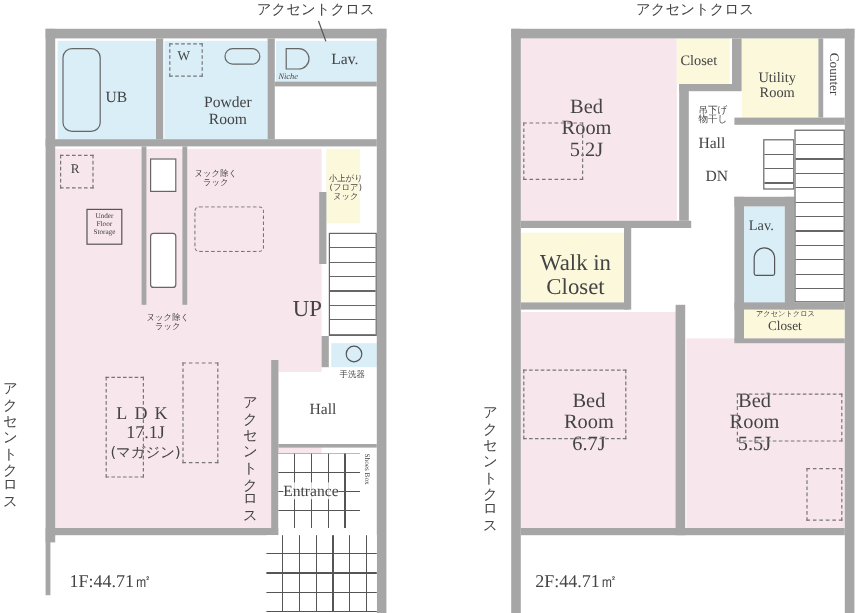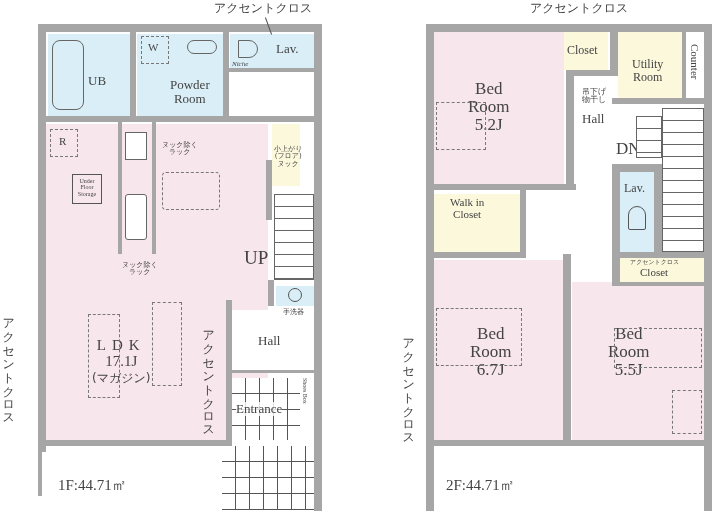--- a/index.html
+++ b/index.html
@@ -161,29 +161,29 @@
   <div class="lbl" style="left:632px;top:58px;font-size:12px;">
     <span>Utility</span><br>
     <span>Room</span>
   </div>
   <div class="lbl vtext" style="left:688px;top:44px;font-size:11px;text-orientation:mixed;">Counter</div>
   <div class="lbl jp" style="left:582px;top:88px;font-size:8px;">
     <span>吊下げ</span><br>
     <span>物干し</span>
   </div>
   <div class="lbl" style="left:582px;top:112px;font-size:13px;">Hall</div>
-  <div class="lbl" style="left:616px;top:140px;font-size:17px;">DN</div>
+  <div class="lbl" style="left:588px;top:140px;font-size:13px;">DN</div>
 
   <div class="stairs" style="left:662px;top:108px;width:42px;height:144px;"></div>
   <div class="stairs" style="left:636px;top:116px;width:26px;height:42px;"></div>
 
   <div class="lbl" style="left:624px;top:182px;font-size:12px;">Lav.</div>
   <div class="abs" style="left:628px;top:206px;width:18px;height:24px;border:1px solid #555;border-radius:9px 9px 2px 2px;"></div>
 
-  <div class="lbl" style="left:450px;top:197px;font-size:11px;">
+  <div class="lbl" style="left:450px;top:210px;font-size:19px;">
     <span>Walk in</span><br>
     <span>Closet</span>
   </div>
 
   <div class="lbl jp" style="left:630px;top:259px;font-size:6px;">アクセントクロス</div>
   <div class="lbl" style="left:640px;top:267px;font-size:11px;">Closet</div>
 
   <div class="lbl" style="left:470px;top:325px;font-size:17px;">
     <span>Bed</span><br>
     <span>Room</span><br>

